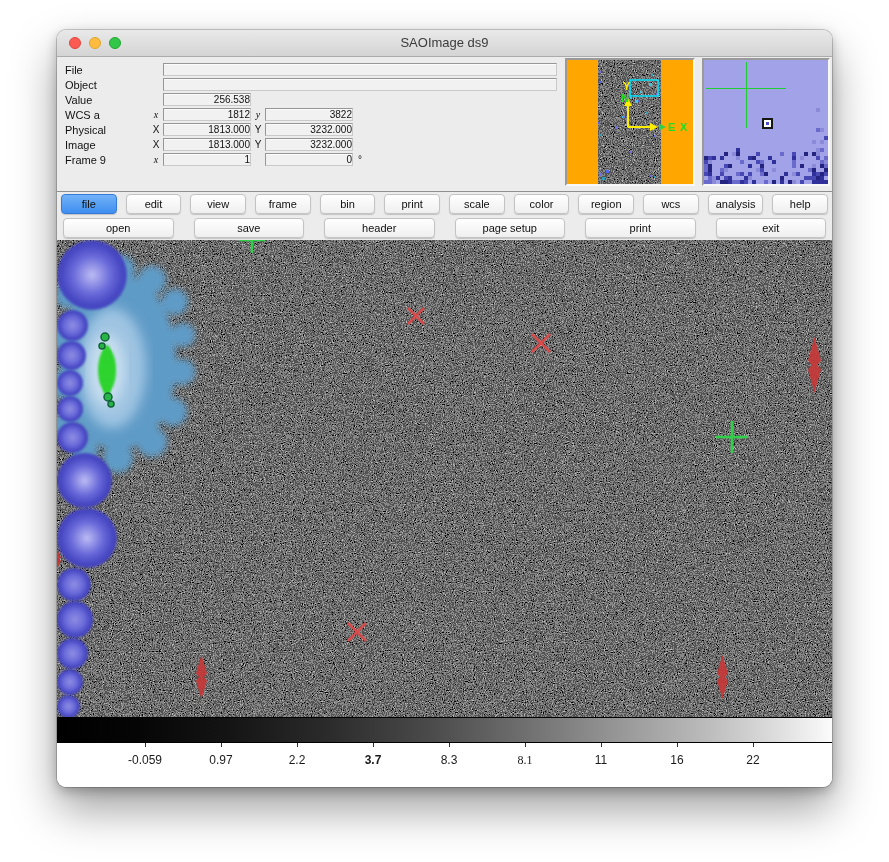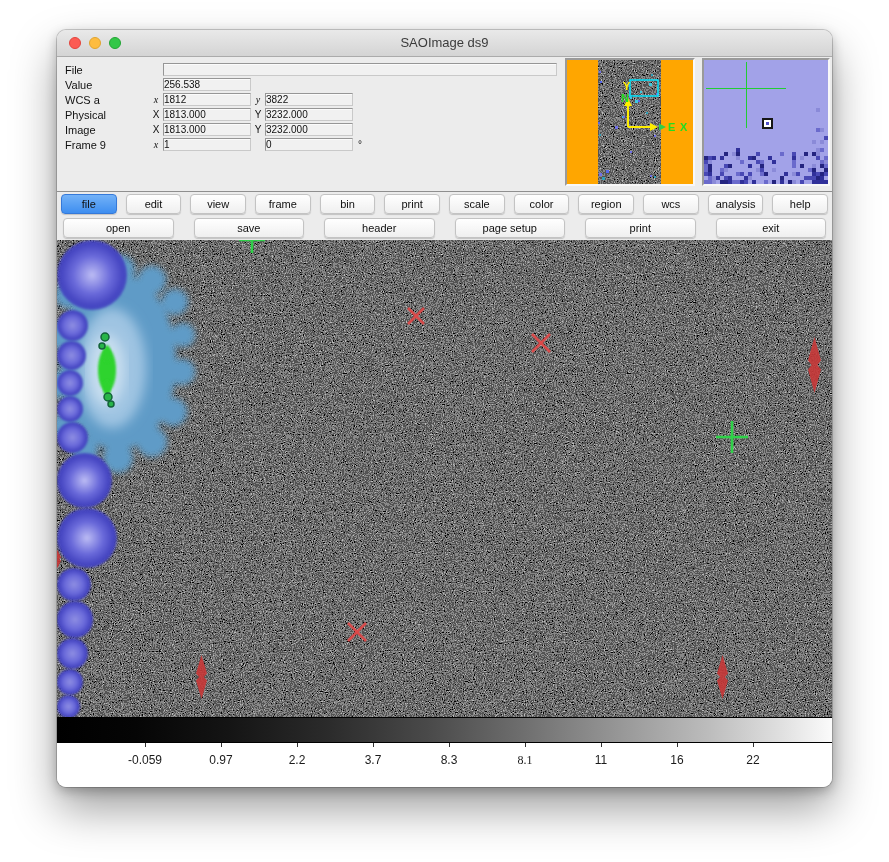--- a/index.html
+++ b/index.html
@@ -16,21 +16,21 @@
   .tl.green{background:#33C748;border:1px solid #23A434;}
   .title{text-align:center;line-height:26px;font-size:13px;color:#3B3B3B;font-weight:500;}
   
   .top-section{position:relative;height:134px;}
   .info{position:absolute;left:8px;top:5px;}
   .irow{display:flex;align-items:center;height:15px;font-size:11px;color:#111;}
   .ilabel{width:84px;font-weight:500;}
   .isub{width:14px;text-align:center;font-size:10px;color:#111;}
   .isub.lc{font-style:italic;font-family:"Liberation Serif",serif;}
   .field{background:#F1F1F1;border:1px solid #969696;border-bottom-color:#C9C9C9;border-right-color:#C9C9C9;
-         box-shadow:inset 0 1px 0 #FBFBFB;height:11px;line-height:11px;font-size:10px;text-align:left;color:#101010;}
+         box-shadow:inset 0 1px 0 #FBFBFB;height:11px;line-height:11px;font-size:10px;text-align:right;color:#101010;}
   .f-single{width:86px;}
   .f-long{width:392px;}
   .suffix{margin-left:5px;font-size:10px;}
   
   .panel3d{position:absolute;top:1px;box-sizing:border-box;border:2px solid;border-color:#9A9A9A #F8F8F8 #F8F8F8 #9A9A9A;}
   .panner{left:508px;width:130px;height:128px;background:#FFA600;overflow:hidden;}
   .pstrip{position:absolute;left:31px;top:0;width:63px;height:124px;background:#161616;overflow:hidden;}
   .pstrip svg{position:absolute;left:0;top:0;}
   .pdot{position:absolute;}
   .magnifier{left:645px;width:128px;height:128px;background:#A2A2E8;overflow:hidden;}
@@ -72,20 +72,25 @@
         <span class="tl yellow"></span>
         <span class="tl green"></span>
       </div>
       <div class="title">SAOImage ds9</div>
     </div>
 
     <div class="top-section">
       <div class="info" id="info-rows">
           <div class="irow">
             <span class="ilabel">File</span>
+            <span class="isub"></span>
+            <span class="field f-long"></span>
+          </div>
+          <div class="irow">
+            <span class="ilabel">Object</span>
             <span class="isub"></span>
             <span class="field f-long"></span>
           </div>
           <div class="irow">
             <span class="ilabel">Value</span>
             <span class="isub"></span>
             <span class="field f-single">256.538</span>
           </div>
           <div class="irow">
             <span class="ilabel">WCS a</span>
@@ -413,21 +418,21 @@
     <div class="cbar-wrap">
       <div class="cbar"></div>
       <div class="ticks" id="cbar-ticks">
           <div class="tickmark" style="left: 88px;"></div>
           <div class="ticklabel" style="left: 88px;">-0.059</div>
           <div class="tickmark" style="left: 164px;"></div>
           <div class="ticklabel" style="left: 164px;">0.97</div>
           <div class="tickmark" style="left: 240px;"></div>
           <div class="ticklabel" style="left: 240px;">2.2</div>
           <div class="tickmark" style="left: 316px;"></div>
-          <div class="ticklabel" style="left: 316px;">3.7</div>
+          <div class="ticklabel" style="left: 316px; font-weight: bold;">3.7</div>
           <div class="tickmark" style="left: 392px;"></div>
           <div class="ticklabel" style="left: 392px;">8.3</div>
           <div class="tickmark" style="left: 468px;"></div>
           <div class="ticklabel" style="left: 468px; font-family: Liberation Serif, serif;">8.1</div>
           <div class="tickmark" style="left: 544px;"></div>
           <div class="ticklabel" style="left: 544px;">11</div>
           <div class="tickmark" style="left: 620px;"></div>
           <div class="ticklabel" style="left: 620px;">16</div>
           <div class="tickmark" style="left: 696px;"></div>
           <div class="ticklabel" style="left: 696px;">22</div>

